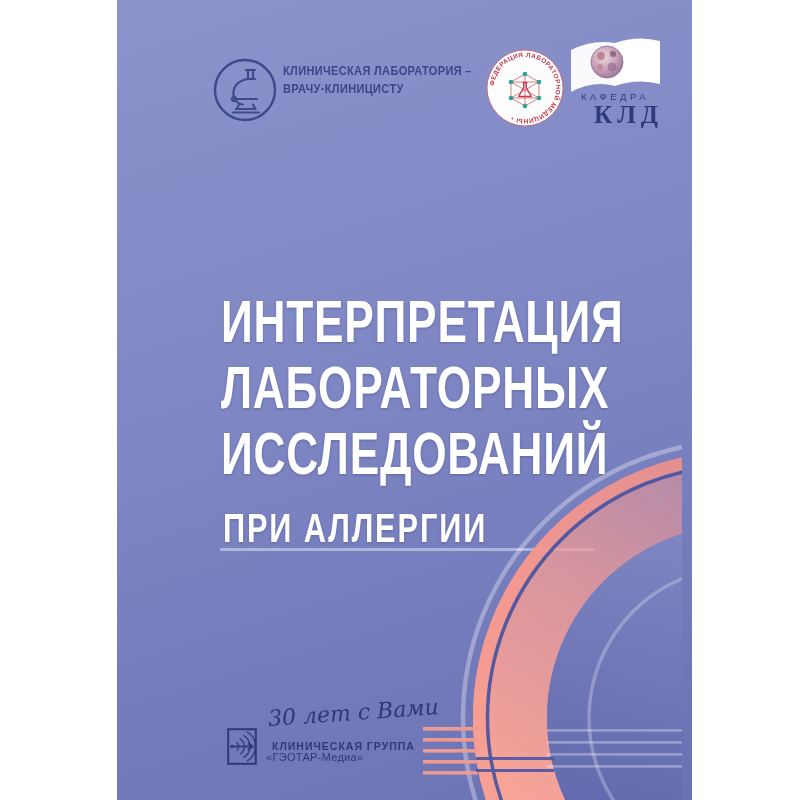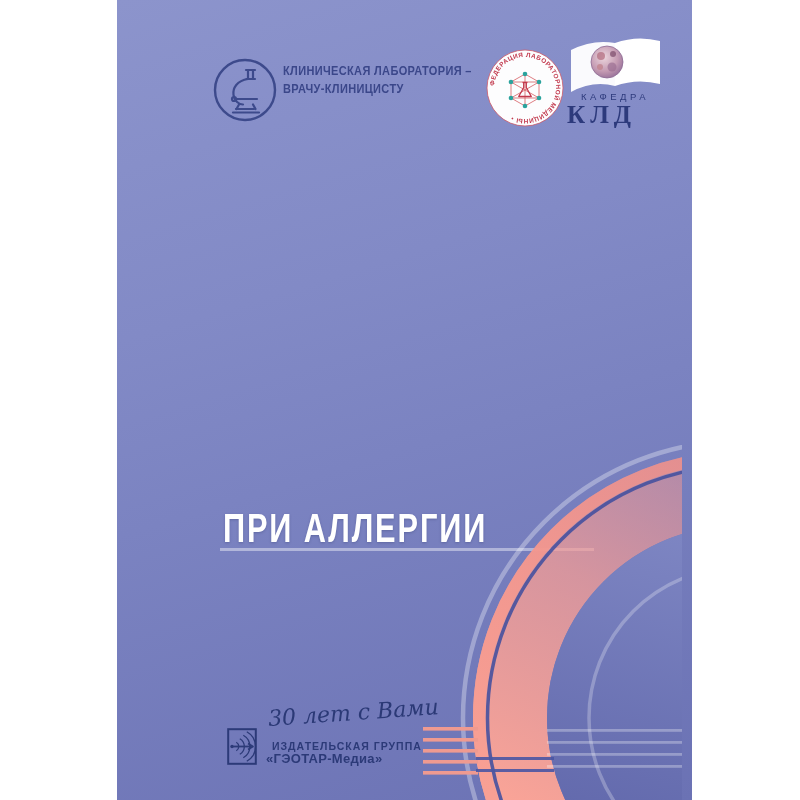--- a/index.html
+++ b/index.html
@@ -15,21 +15,21 @@
   .abs{position:absolute;}
 
   
   .series-text{
     left:166px;top:62px;color:#3b478a;font-weight:bold;font-size:12.5px;
     line-height:18px;letter-spacing:.4px;transform:scaleX(.88);transform-origin:0 0;
     white-space:nowrap;z-index:3;
   }
   .kld-caption{left:450px;top:91px;width:96px;text-align:center;color:#2d3a7c;
     font-weight:normal;font-size:9.5px;letter-spacing:3.5px;z-index:3;}
-  .kld-abbr{left:450px;top:101px;width:96px;text-align:left;color:#2d3a7c;
+  .kld-abbr{left:450px;top:101px;width:96px;text-align:right;color:#2d3a7c;
     font-family:"Liberation Serif",serif;font-weight:bold;font-size:25px;letter-spacing:5px;z-index:3;}
 
   
   .authors{left:105px;top:140px;z-index:3;}
   .author-line{
     font-size:25.5px;line-height:33.5px;color:#2e3c7e;white-space:nowrap;
     transform:scaleX(.97);transform-origin:0 0;
   }
 
   
@@ -54,21 +54,21 @@
   .arc-layer{left:0;top:0;z-index:2;}
 
   
   .pub-anniversary{
     left:152px;top:706px;color:#2b3976;
     font-family:"DejaVu Serif",serif;font-style:italic;font-size:22px;
     transform:rotate(-4deg);transform-origin:0 100%;white-space:nowrap;z-index:3;
   }
   .pub-group{left:155px;top:740px;color:#2c3a78;font-weight:bold;font-size:10.5px;
     letter-spacing:1px;white-space:nowrap;z-index:3;}
-  .pub-name{left:149px;top:751px;color:#2c3a78;font-weight:bold;font-size:13px;
+  .pub-name{left:149px;top:751px;color:#2c3a78;font-weight:normal;font-size:11px;
     letter-spacing:.3px;white-space:nowrap;z-index:3;}
 
   svg{display:block;}
   .logo{z-index:3;}
 </style>
 </head>
 <body>
 
 <div class="cover">
 
@@ -182,32 +182,37 @@
       <circle cx="46" cy="20" r="3" fill="#7a4a6a" opacity="0.7"></circle>
       <circle cx="45" cy="33" r="4.5" fill="#9b6f93" opacity="0.7"></circle>
       <circle cx="33" cy="33" r="3" fill="#c2848e" opacity="0.8"></circle>
       <circle cx="40" cy="28" r="16" fill="none" stroke="#8d6b94" stroke-width="0.8"></circle>
     </g>
   </svg>
   <div class="abs kld-caption">КАФЕДРА</div>
   <div class="abs kld-abbr">КЛД</div>
 
 
+  <div class="abs title">
+    <div class="title-line">ИНТЕРПРЕТАЦИЯ</div>
+    <div class="title-line">ЛАБОРАТОРНЫХ</div>
+    <div class="title-line">ИССЛЕДОВАНИЙ</div>
+  </div>
 
   <div class="abs subtitle">ПРИ АЛЛЕРГИИ</div>
 
   <svg class="abs logo" style="left:110px;top:728px" width="30" height="37" viewBox="0 0 30 37">
     <rect x="1.2" y="1.2" width="27.6" height="34.6" fill="none" stroke="#2c3a78" stroke-width="2"></rect>
     <g fill="none" stroke="#2c3a78" stroke-width="1.3">
       <path d="M9.3,14.2 A5,5 0 0 1 9.3,22.8"></path>
       <path d="M12.8,10.7 A9,9 0 0 1 12.8,26.3"></path>
       <path d="M16.3,7.2 A13,13 0 0 1 16.3,29.8"></path>
       <path d="M19.8,3.7 A17,17 0 0 1 19.8,33.3"></path>
     </g>
     <circle cx="5" cy="18.5" r="1.7" fill="#2c3a78"></circle>
     <path d="M5,18.5 H24.5" stroke="#2c3a78" stroke-width="1.8" fill="none"></path>
     <path d="M21,15.5 L26,18.5 L21,21.5" fill="none" stroke="#2c3a78" stroke-width="1.6" stroke-linejoin="round"></path>
   </svg>
   <div class="abs pub-anniversary">30 лет с Вами</div>
-  <div class="abs pub-group">ИЗДАТЕЛЬСКАЯ ГРУППА</div>
+  <div class="abs pub-group">КЛИНИЧЕСКАЯ ГРУППА</div>
   <div class="abs pub-name">«ГЭОТАР-Медиа»</div>
 
 </div>
 
 </body></html>

